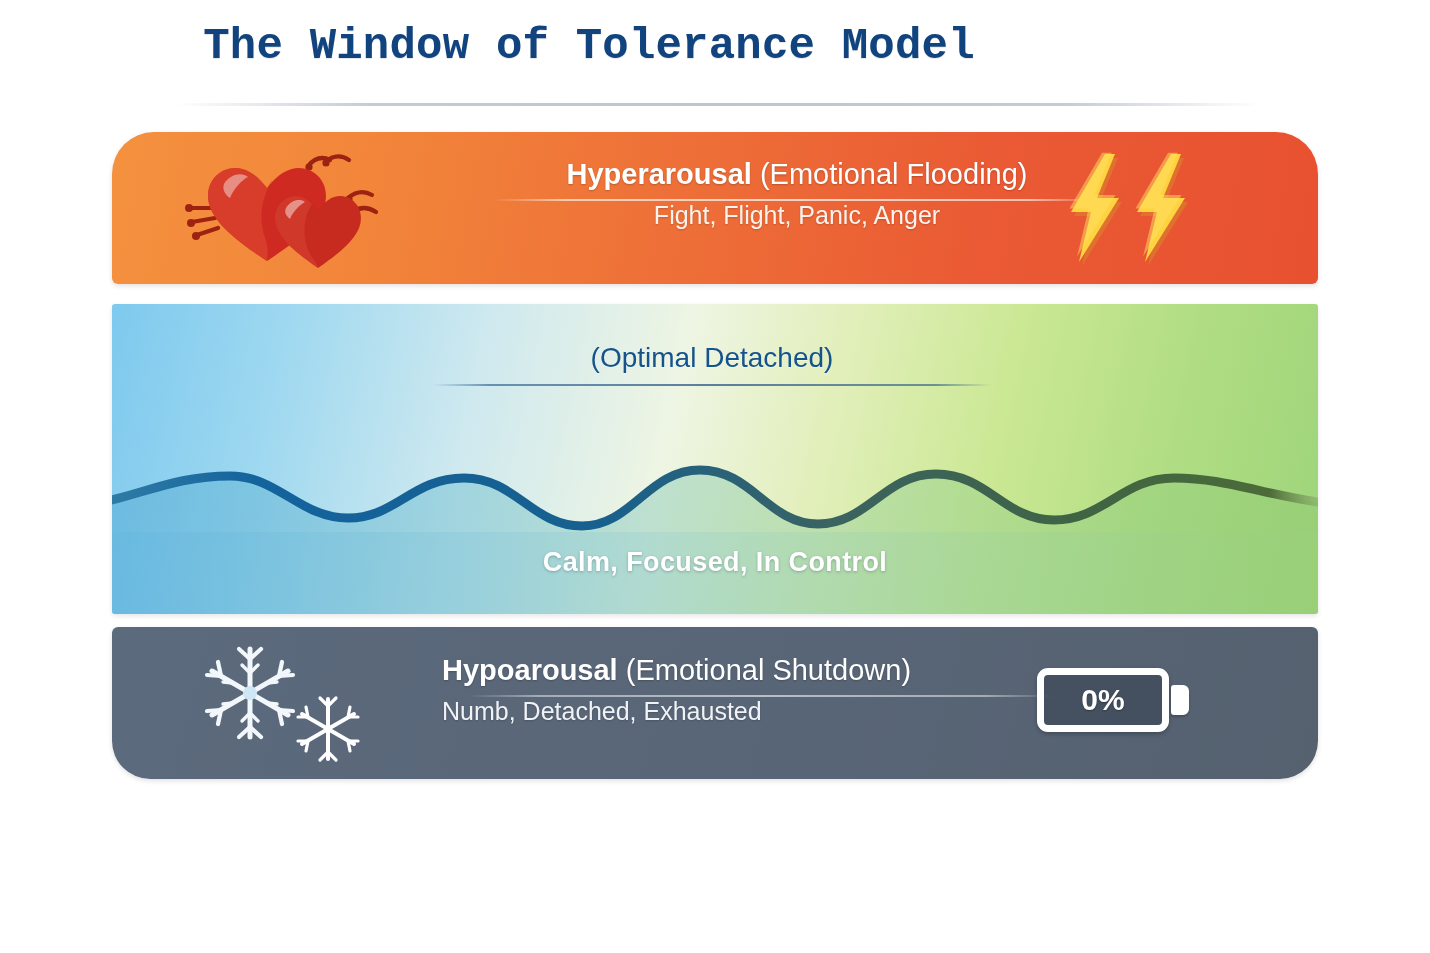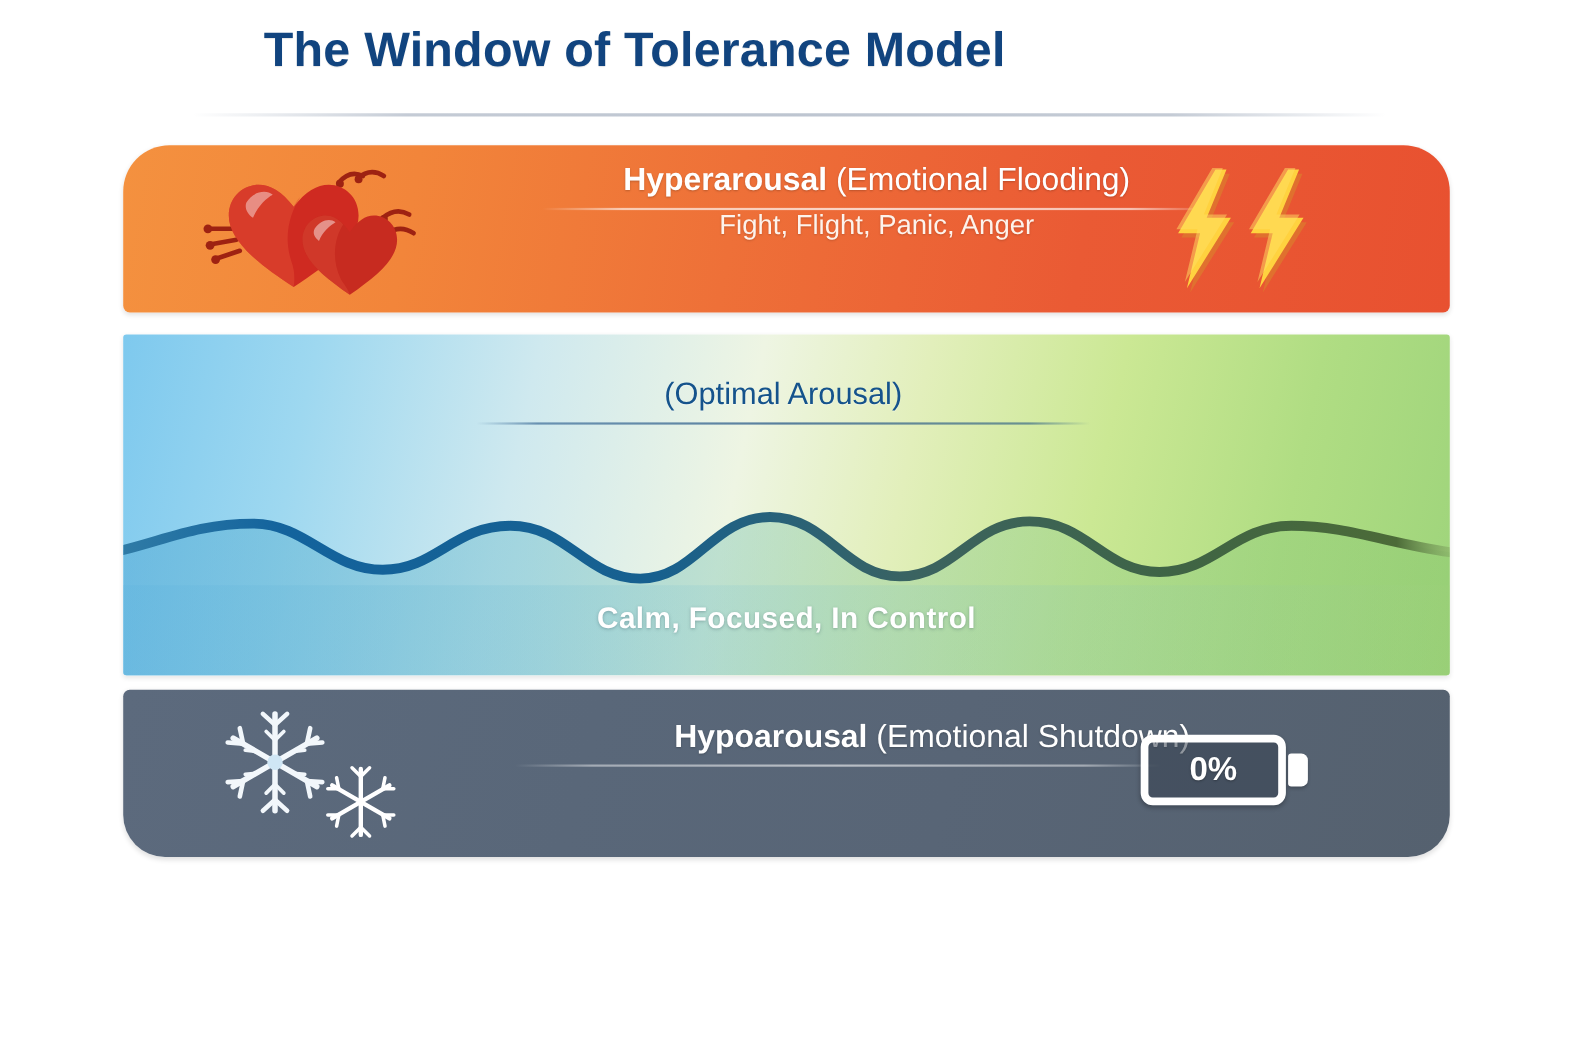--- a/index.html
+++ b/index.html
@@ -21,23 +21,24 @@
     position: relative;
     width: 1430px;
     height: 953px;
     background: #ffffff;
   }
 
   
   #title-block {
     position: absolute;
     top: 22px;
-    left: 0;
+    left: 12px;
     width: 1154px;
     text-align: center;
+    font-family: Liberation Mono, monospace;
   }
 
   #page-title {
     font-size: 44px;
     font-weight: bold;
     color: #11447f;
     letter-spacing: 0.2px;
     line-height: 1.1;
     text-shadow: 0 1px 1px rgba(0,0,0,0.10);
   }
@@ -81,21 +82,21 @@
         #f2853a 22%,
         #ee7038 46%,
         #ea5a34 72%,
         #e85130 100%);
     box-shadow: 0 2px 5px rgba(0,0,0,0.12);
   }
 
   #band-hyper .band-text {
     position: absolute;
     left: 355px;
-    top: 16px;
+    top: 26px;
     width: 660px;
     text-align: center;
   }
 
   .band-heading {
     font-size: 29px;
     color: #ffffff;
     line-height: 1.12;
     white-space: nowrap;
     text-shadow: 0 1px 2px rgba(0,0,0,0.22);
@@ -229,21 +230,21 @@
         #586576 62%,
         #55616f 100%);
     box-shadow: 0 2px 5px rgba(0,0,0,0.12);
   }
 
   #band-hypo .band-text {
     position: absolute;
     left: 330px;
     top: 27px;
     width: 640px;
-    text-align: right;
+    text-align: left;
   }
 
   #band-hypo .band-rule {
     background: linear-gradient(to right,
         rgba(255,255,255,0) 0%,
         rgba(255,255,255,0.45) 12%,
         rgba(255,255,255,0.58) 50%,
         rgba(255,255,255,0.45) 88%,
         rgba(255,255,255,0) 100%);
   }
@@ -413,21 +414,21 @@
                  C 404 174, 420 222, 470 222
                  C 520 222, 536 166, 588 166
                  C 640 166, 656 220, 706 220
                  C 756 220, 772 170, 824 170
                  C 876 170, 892 216, 942 216
                  C 992 216, 1010 174, 1062 174
                  C 1112 174, 1150 190, 1206 198" fill="none" stroke="url(#waveStroke)" stroke-width="9" stroke-linecap="round"></path>
       </svg>
 
       <div class="band-text">
-        <div id="window-subheading">(Optimal Arousal)</div>
+        <div id="window-subheading">(Optimal Detached)</div>
         <div id="window-rule"></div>
       </div>
 
       <div id="window-footer">Calm, Focused, In Control</div>
 
     </div>
   </div>
 
   <div class="band" id="band-hypo">
     <div class="band-inner">
@@ -482,20 +483,21 @@
               <line x1="20" y1="-12" x2="22" y2="-22"></line>
           </g>
         </g>
       </svg>
 
       <div class="band-text">
         <div class="band-heading">
           <span class="hl-bold">Hypoarousal</span><span class="hl-reg"> (Emotional Shutdown)</span>
         </div>
         <div class="band-rule"></div>
+        <div class="band-sub">Numb, Detached, Exhausted</div>
       </div>
 
       <div id="battery-icon">
         <div id="battery-body">
           <span id="battery-level-text">0%</span>
         </div>
         <div id="battery-nub"></div>
       </div>
 
     </div>

